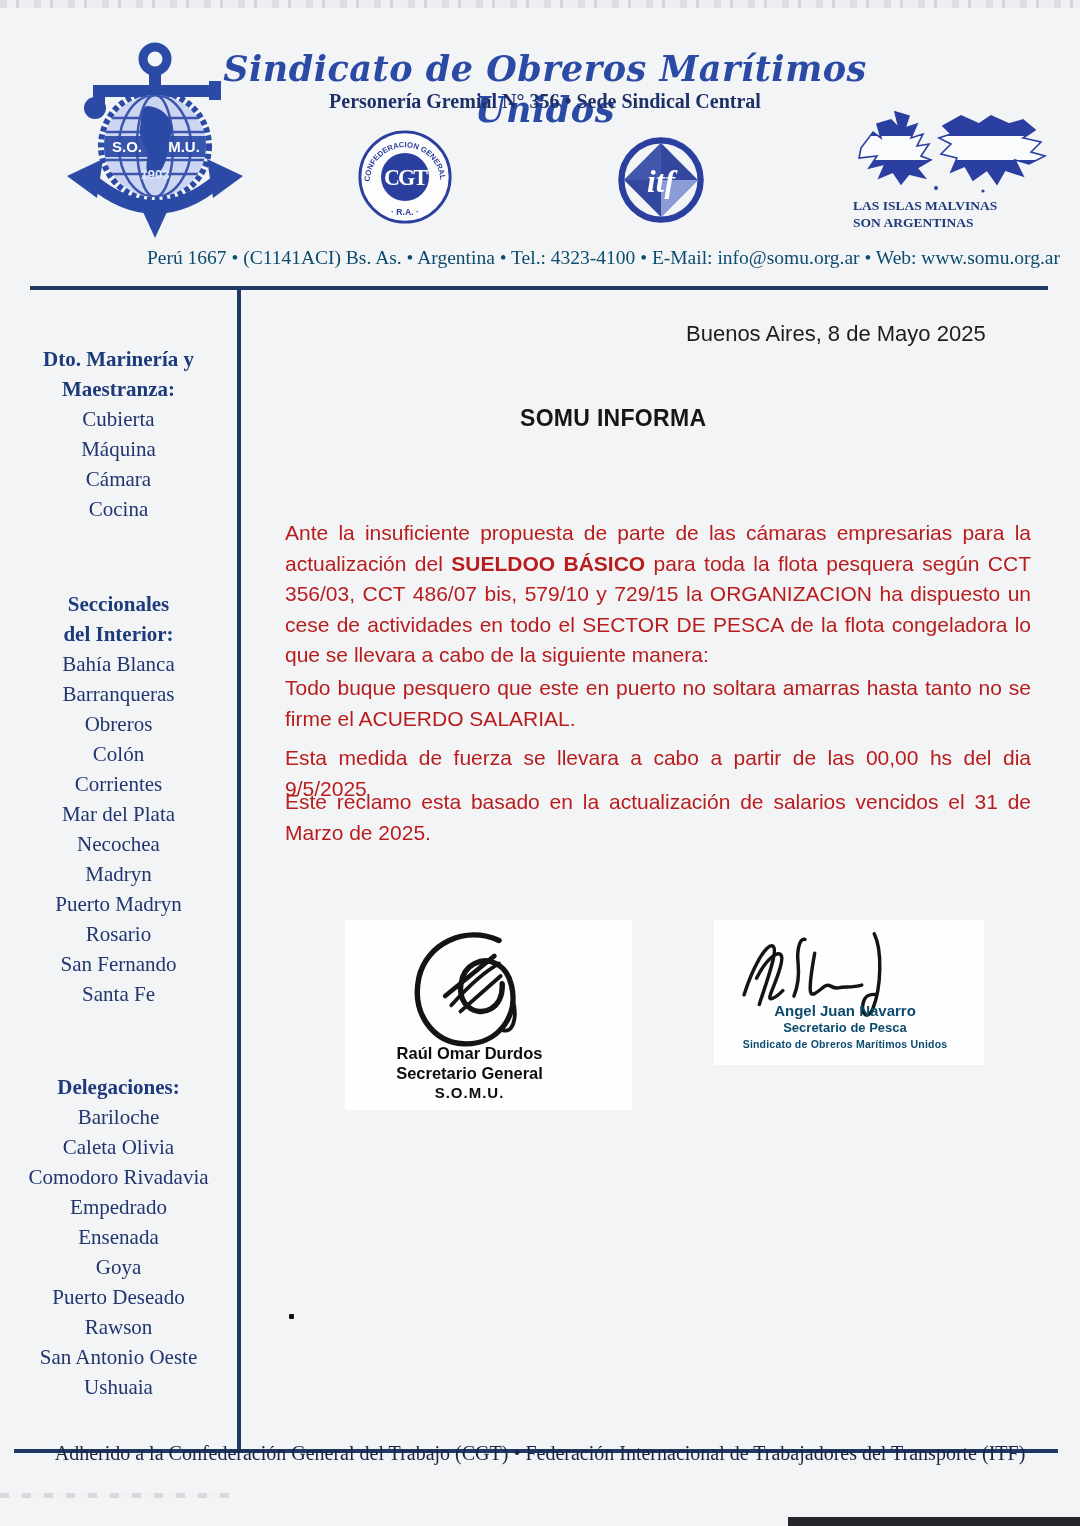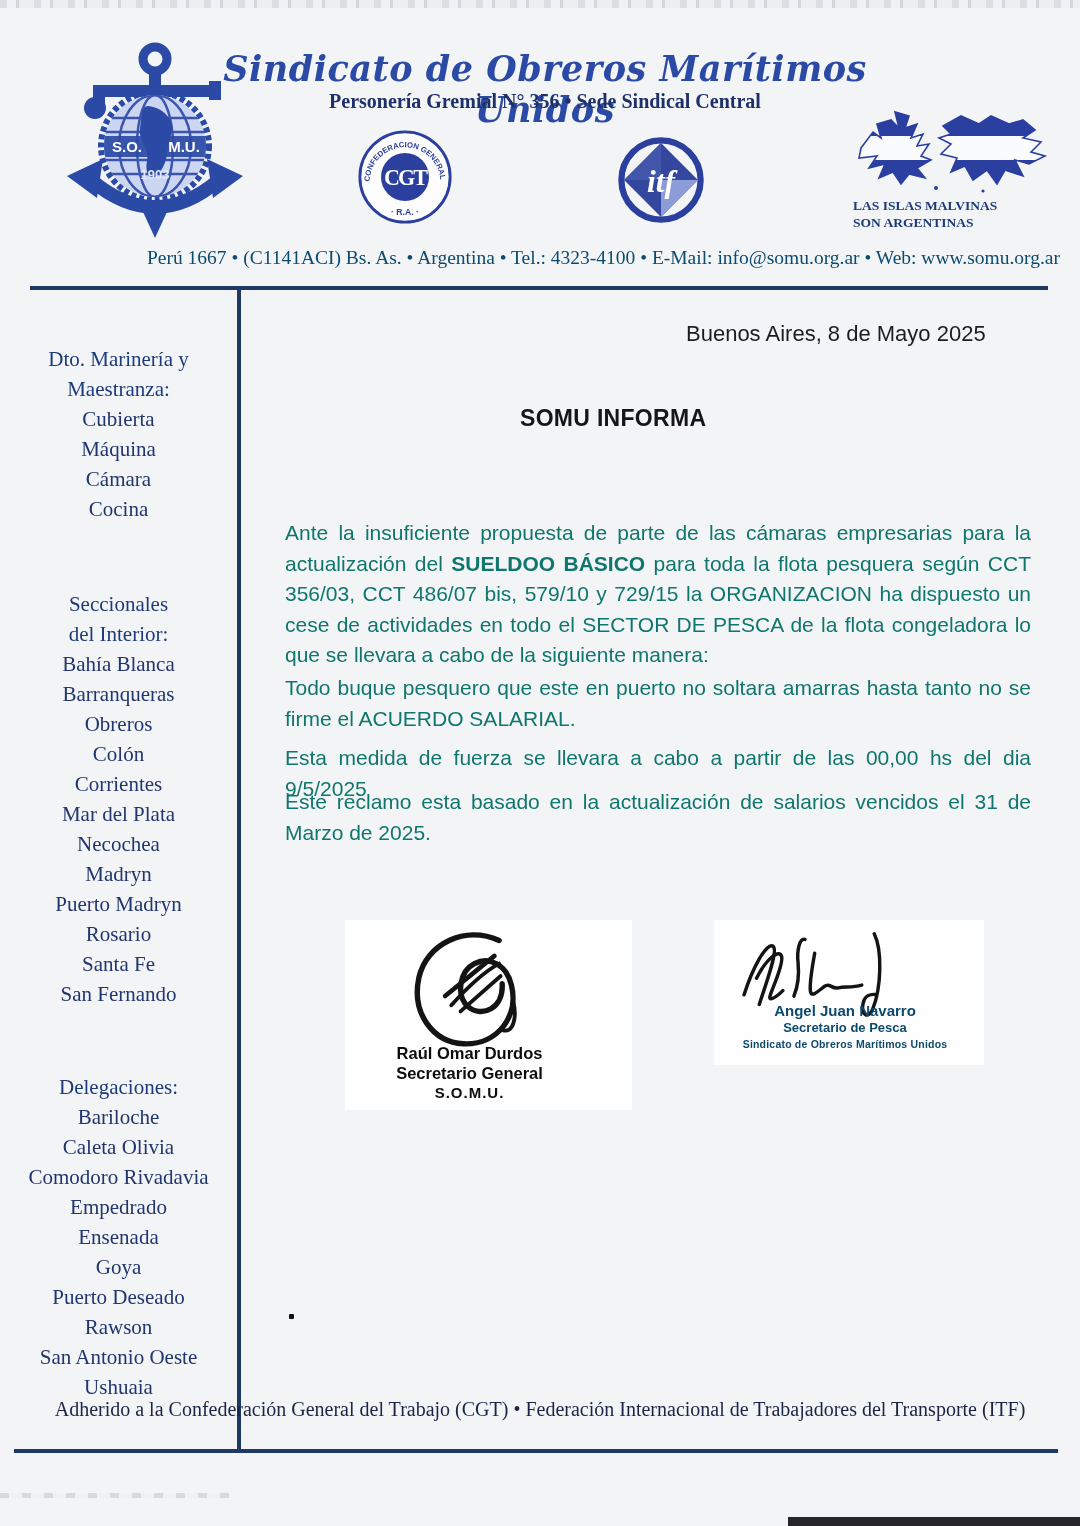--- a/index.html
+++ b/index.html
@@ -24,47 +24,47 @@
     font-weight:bold;font-size:13.5px;line-height:17px;color:#1d3a7a;}
   .address{position:absolute;left:20px;top:247px;width:1040px;text-align:right;
     font-size:19.5px;color:#0c4a6e;}
   .hrule-top{position:absolute;left:30px;top:286px;width:1018px;height:3.5px;background:#1f3864;}
   .vrule{position:absolute;left:237px;top:289px;width:3.5px;height:1162px;background:#1f3864;}
   .hrule-bottom{position:absolute;left:14px;top:1449px;width:1044px;height:3.5px;background:#1f3864;}
 
   
   .sb-section{position:absolute;left:0;width:237px;text-align:center;
     font-size:21px;line-height:30px;}
-  .sb-head-line{font-weight:normal;color:#1d3a7a;}
+  .sb-head-line{font-weight:bold;color:#1d3a7a;}
   .sb-item{color:#21356e;}
 
   
   .date{position:absolute;left:686px;top:321px;font-family:"Liberation Sans",sans-serif;
     font-size:22px;color:#1d1d1f;}
   .letter-heading{position:absolute;left:520px;top:405px;font-family:"Liberation Sans",sans-serif;
     font-weight:bold;font-size:23px;color:#161618;letter-spacing:.3px;}
   .para{position:absolute;left:285px;width:746px;text-align:justify;
-    font-family:"Liberation Sans",sans-serif;font-size:21px;line-height:30.5px;color:#0f766e;}
+    font-family:"Liberation Sans",sans-serif;font-size:21px;line-height:30.5px;color:#b91c1c;}
   .p1{top:497px;} .p2{top:652px;} .p3{top:722px;} .p4{top:766px;}
 
   
   .sig-patch{position:absolute;background:#fefefe;}
   .sig-left-patch{left:345px;top:920px;width:287px;height:190px;}
   .sig-right-patch{left:714px;top:920px;width:270px;height:145px;}
   .sig-svg{position:absolute;}
   .stamp{position:absolute;text-align:center;font-family:"Liberation Sans",sans-serif;
     font-weight:bold;color:#0d0d0d;filter:blur(.45px);}
   .stamp-left{left:352px;top:1044px;width:235px;font-size:16.5px;line-height:19.5px;}
   .stamp-left .org{font-size:15px;letter-spacing:1px;}
   .stamp-right{left:720px;top:1002px;width:250px;font-size:15px;line-height:17px;color:#0c4a6e;}
   .stamp-right .role{font-size:13px;}
   .stamp-right .org{font-size:10.5px;font-weight:bold;letter-spacing:.2px;}
 
   
-  .footer-text{position:absolute;left:20px;top:1398px;width:1040px;text-align:center;
+  .footer-text{position:absolute;left:20px;top:1442px;width:1040px;text-align:center;
     font-size:20px;color:#1a2446;}
 </style>
 </head>
 <body>
 
 <div class="page">
 
   <div class="scan-top"></div>
   <div class="scan-bottom-right"></div>
   <div class="scan-bottom-left"></div>
@@ -177,22 +177,22 @@
         <div class="sb-item">Bahía Blanca</div>
         <div class="sb-item">Barranqueras</div>
         <div class="sb-item">Obreros</div>
         <div class="sb-item">Colón</div>
         <div class="sb-item">Corrientes</div>
         <div class="sb-item">Mar del Plata</div>
         <div class="sb-item">Necochea</div>
         <div class="sb-item">Madryn</div>
         <div class="sb-item">Puerto Madryn</div>
         <div class="sb-item">Rosario</div>
+        <div class="sb-item">San Fernando</div>
         <div class="sb-item">Santa Fe</div>
-        <div class="sb-item">San Fernando</div>
       </div>
   </div>
   <div class="sb-section" style="top:1072px">
     <div>
         <div class="sb-head-line">Delegaciones:</div>
       </div>
     <div>
         <div class="sb-item">Bariloche</div>
         <div class="sb-item">Caleta Olivia</div>
         <div class="sb-item">Comodoro Rivadavia</div>

